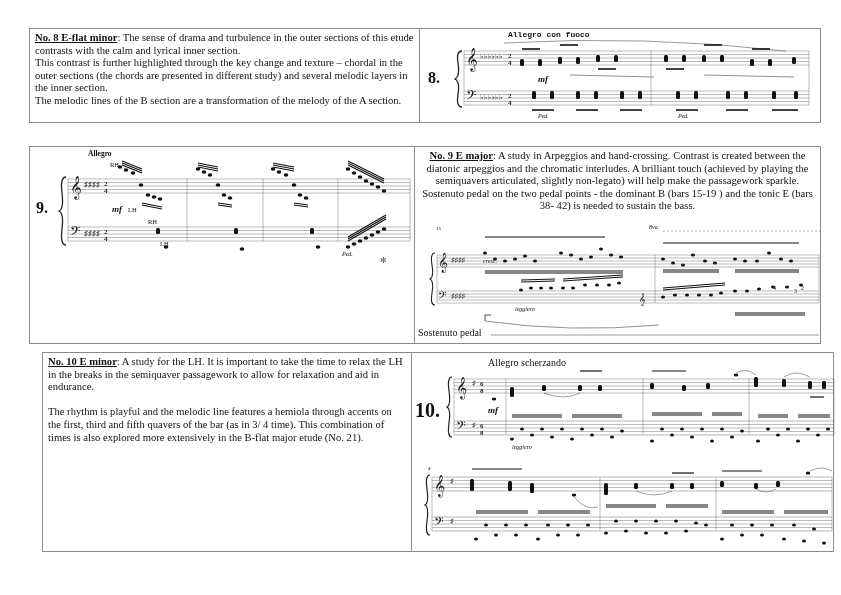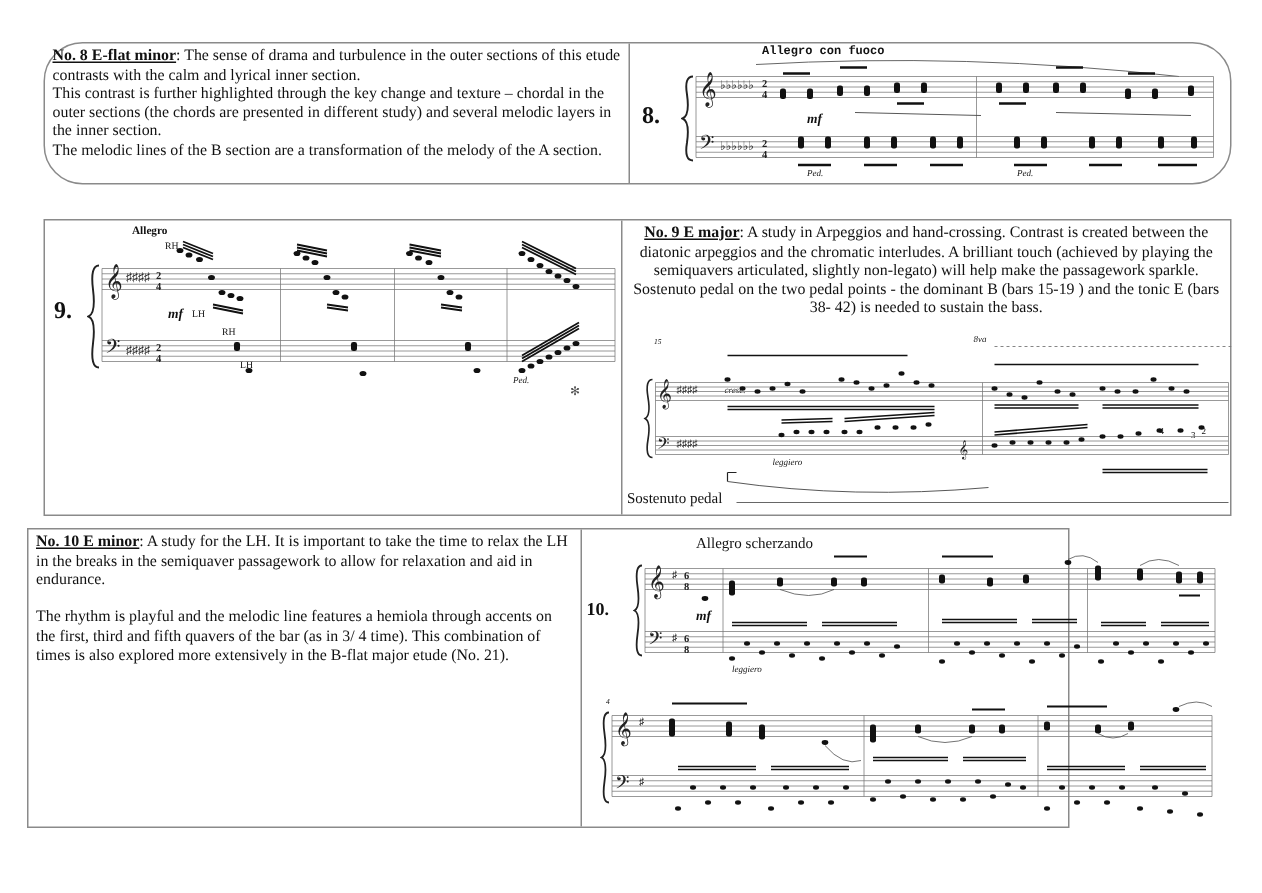--- a/index.html
+++ b/index.html
@@ -12,21 +12,21 @@
   .txt p { margin:0 0 12.6px 0; }
   .txt p.tight { margin:0; }
   .ttl { font-weight:bold; text-decoration:underline; }
   .score { position:absolute; }
   .num { font-family:"Liberation Serif", serif; font-weight:bold; }
   sup { font-size:7px; line-height:0; }
 </style>
 </head>
 <body>
 
-<div class="tbl" style="left:29px; top:28px; width:792px; height:95px;border-radius:26px;">
+<div class="tbl" style="left:29px; top:28px; width:792px; height:95px;">
   <div class="cell txt" style="left:0; width:389px;">
     <p class="tight"><span class="ttl">No. 8 E-flat minor</span><span>: The sense of drama and turbulence in the outer sections of this etude contrasts with the calm and lyrical inner section.</span></p>
     <p class="tight">This contrast is further highlighted through the key change and texture – chordal in the outer sections (the chords are presented in different study) and several melodic layers in the inner section.</p>
     <p class="tight">The melodic lines of the B section are a transformation of the melody of the A section.</p>
   </div>
   <div class="divider" style="left:389px;"></div>
   <div class="cell" style="left:390px; right:0;">
     <span class="num" style="position:absolute; left:8px; top:40px; font-size:16px;">8.</span>
     <span style="position:absolute; left:88px; top:1px; font-size:8px; font-weight:bold;font-family:Liberation Mono, monospace;">Allegro con fuoco</span>
     <span style="position:absolute; left:118px; top:45px; font-size:9px; font-style:italic; font-weight:bold;">mf</span>
@@ -322,28 +322,28 @@
         <line x1="306" y1="88" x2="376" y2="88"></line>
           <line x1="306" y1="90" x2="376" y2="90"></line>
       </g>
       <path d="M56 90 L56 96 M56 90 L62 90" stroke="#222" stroke-width="0.8" fill="none"></path>
       <path d="M56 96 Q 140 108 230 100" stroke="#444" stroke-width="0.6" fill="none"></path>
       <path d="M62 110 L390 110" stroke="#555" stroke-width="0.6"></path>
     </svg>
   </div>
 </div>
 
-<div class="tbl" style="left:18px; top:352px; width:695px; height:200px;">
+<div class="tbl" style="left:42px; top:352px; width:792px; height:200px;">
   <div class="cell txt" style="left:0; width:368px; padding:3px 5px;">
     <p><span class="ttl">No. 10 E minor</span><span>: A study for the LH. It is important to take the time to relax the LH in the breaks in the semiquaver passagework to allow for relaxation and aid in endurance.</span></p>
     <p>The rhythm is playful and the melodic line features a hemiola through accents on the first, third and fifth quavers of the bar (as in 3/ 4 time). This combination of times is also explored more extensively in the B-flat major etude (No. 21).</p>
   </div>
   <div class="divider" style="left:368px;"></div>
   <div class="cell" style="left:369px; right:0;">
-    <span class="num" style="position:absolute; left:3px; top:46px; font-size:12px;">10.</span>
+    <span class="num" style="position:absolute; left:3px; top:46px; font-size:20px;">10.</span>
     <span style="position:absolute; left:76px; top:4px; font-size:10px; font-weight:normal;">Allegro scherzando</span>
     <span style="position:absolute; left:76px; top:52px; font-size:9px; font-style:italic; font-weight:bold;">mf</span>
     <span style="position:absolute; left:100px; top:91px; font-size:6px; font-style:italic;">leggiero</span>
     <span style="position:absolute; left:16px; top:113px; font-size:5px; font-style:italic;">4</span>
     <svg class="score" style="left:34px; top:16px;" width="390" height="82" viewBox="0 0 390 82">
       <path d="M6 8 Q 1 8 3 22 Q 5 36 1 38 Q 5 40 3 54 Q 1 68 6 68" fill="none" stroke="#222" stroke-width="1.2"></path>
       <g stroke="#777" stroke-width="0.5">
         <line x1="8" y1="10" x2="388" y2="10"></line>
           <line x1="8" y1="13.5" x2="388" y2="13.5"></line>
           <line x1="8" y1="17" x2="388" y2="17"></line>

